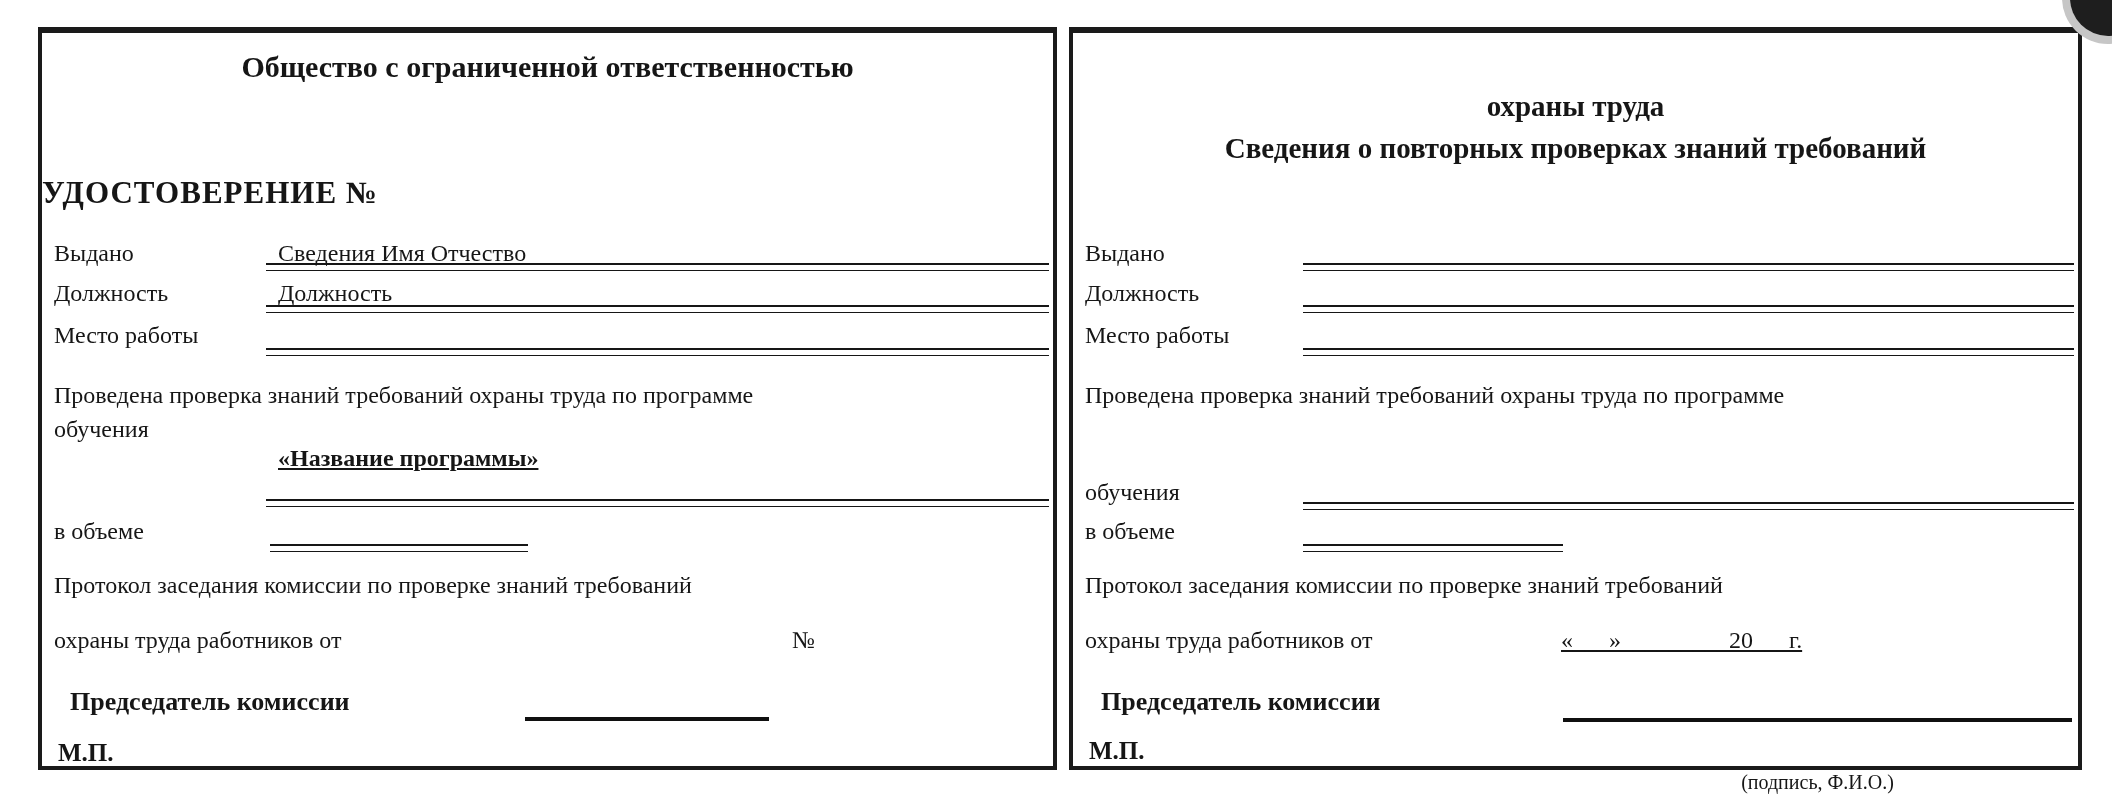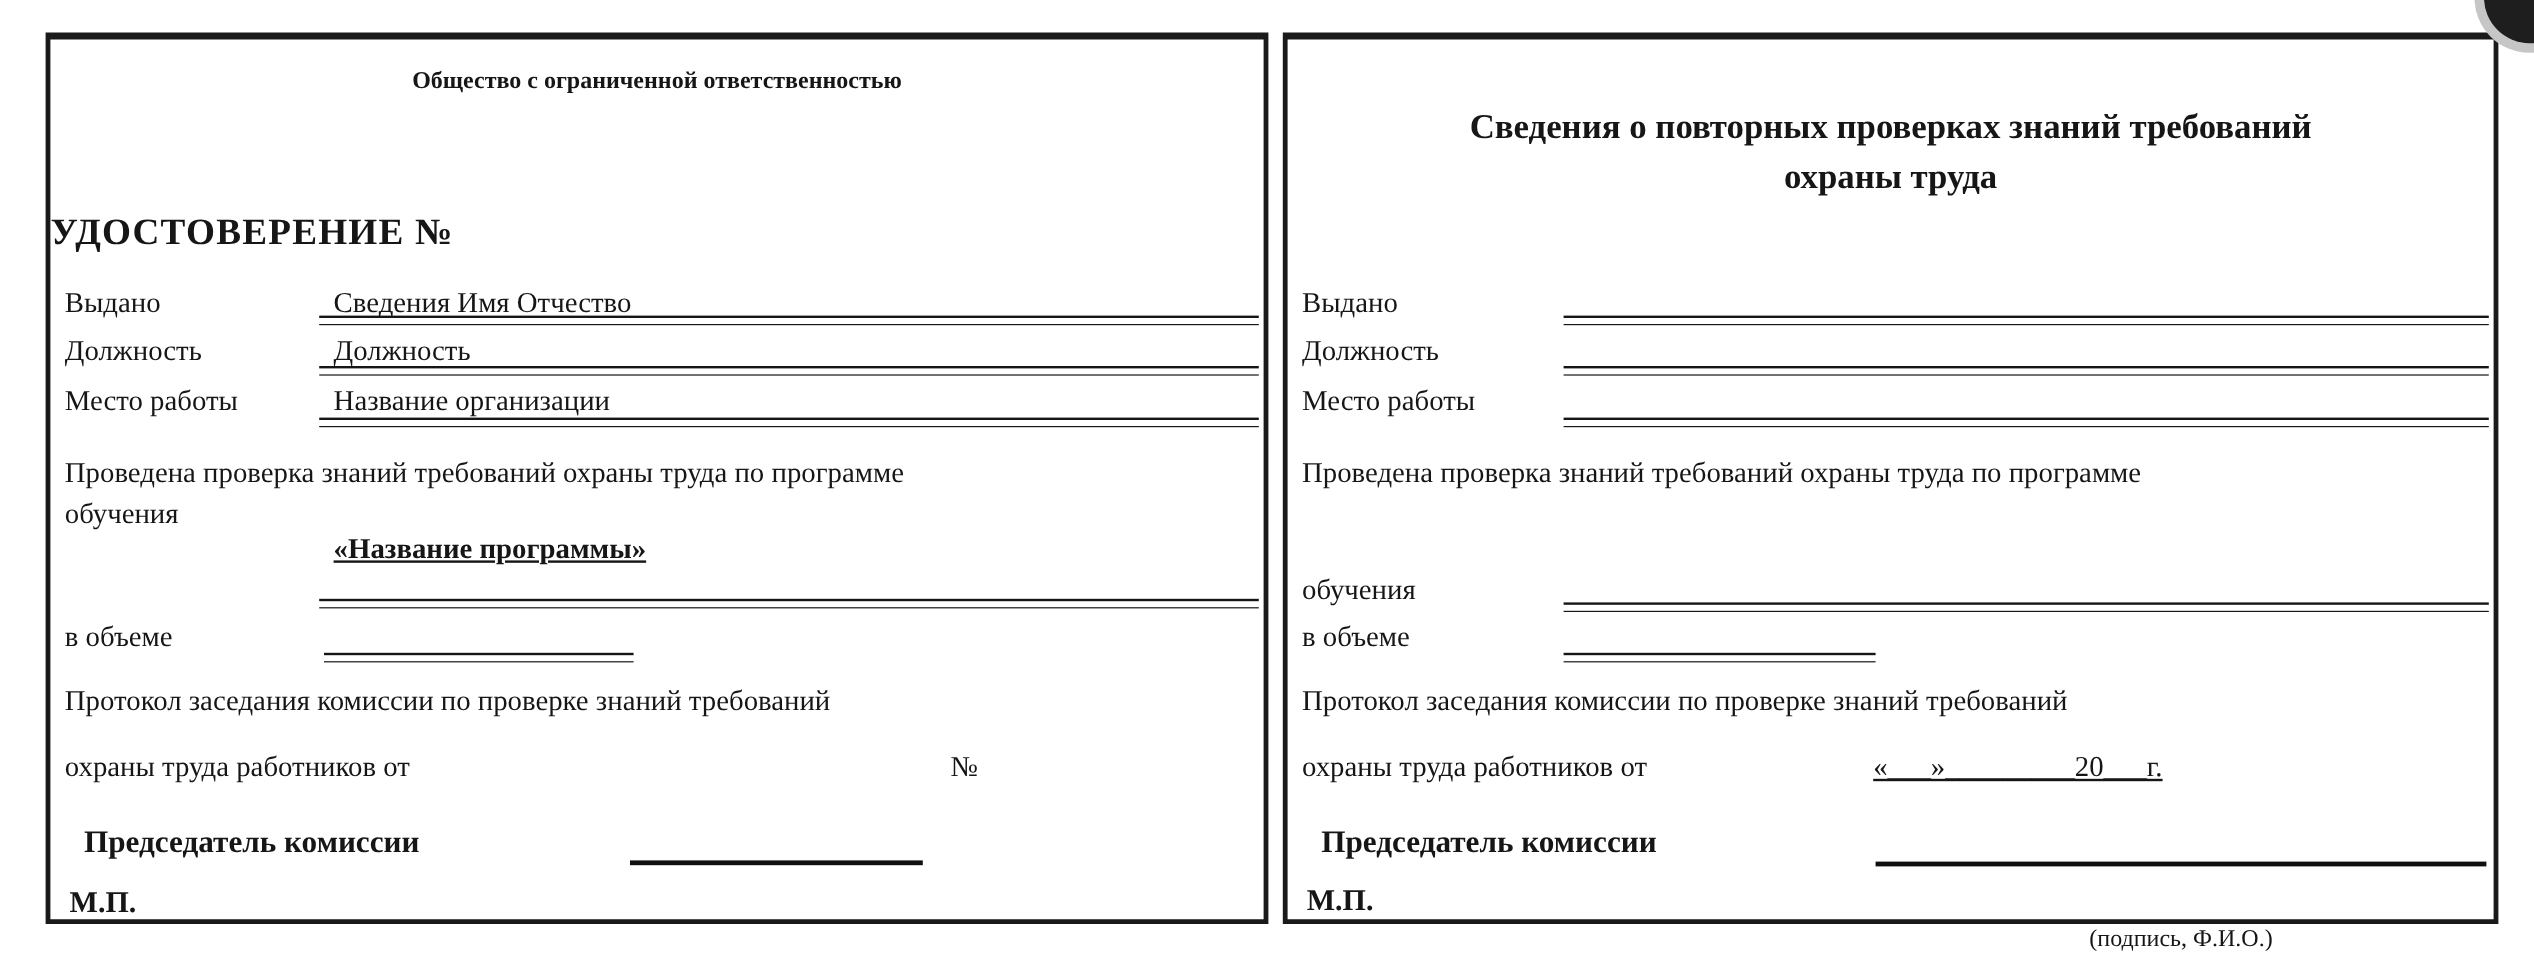--- a/index.html
+++ b/index.html
@@ -39,21 +39,21 @@
   .card.left{ left:38px;  width:1019px; }
   .card.right{ left:1069px; width:1013px; }
 
   .abs{ position:absolute; white-space:nowrap; }
 
   .title-block{
     position:absolute;
     left:0; right:0;
     text-align:center;
     font-weight:bold;
-    font-size:20px;
+    font-size:30px;
     line-height:44px;
   }
   .cert-title{
     position:absolute;
     left:0; right:0;
     text-align:left;
     font-weight:bold;
     font-size:31px;
     letter-spacing:1px;
   }
@@ -98,21 +98,20 @@
 
     <div class="abs lbl" style="left:12px; top:205px;">Выдано</div>
     <div class="abs val" style="left:236px; top:205px;">Сведения Имя Отчество</div>
     <div class="rule" style="left:224px; right:4px; top:230px;"></div>
 
     <div class="abs lbl" style="left:12px; top:245px;">Должность</div>
     <div class="abs val" style="left:236px; top:245px;">Должность</div>
     <div class="rule" style="left:224px; right:4px; top:272px;"></div>
 
     <div class="abs lbl" style="left:12px; top:287px;">Место работы</div>
-    <div class="abs val" style="left:236px; top:287px;">Название организации</div>
     <div class="rule" style="left:224px; right:4px; top:315px;"></div>
 
     <div class="abs para" style="left:12px; top:347px;">Проведена проверка знаний требований охраны труда по программе</div>
     <div class="abs para" style="left:12px; top:381px;">обучения</div>
 
     <div class="abs para bold" style="left:236px; top:410px;text-decoration:underline;">«Название программы»</div>
     <div class="rule" style="left:224px; right:4px; top:466px;"></div>
 
     <div class="abs lbl" style="left:12px; top:483px;">в объеме</div>
     <div class="rule" style="left:228px; width:258px; top:511px;"></div>
@@ -122,22 +121,22 @@
     <div class="abs para" style="left:750px; top:592px;">№</div>
 
     <div class="abs chairman" style="left:16px; top:654px;">Председатель комиссии</div>
     <div class="thick-rule" style="left:483px; width:244px; top:684px;"></div>
     <div class="abs stamp" style="left:16px; top:706px;">М.П.</div>
   </section>
 
   <section class="card right">
 
     <div class="title-block" style="top:52px; font-size:29px; line-height:42px;">
+      <div>охраны труда</div>
       <div>Сведения о повторных проверках знаний требований</div>
-      <div>охраны труда</div>
     </div>
 
     <div class="abs lbl" style="left:12px; top:205px;">Выдано</div>
     <div class="rule" style="left:230px; right:4px; top:230px;"></div>
 
     <div class="abs lbl" style="left:12px; top:245px;">Должность</div>
     <div class="rule" style="left:230px; right:4px; top:272px;"></div>
 
     <div class="abs lbl" style="left:12px; top:287px;">Место работы</div>
     <div class="rule" style="left:230px; right:4px; top:315px;"></div>

